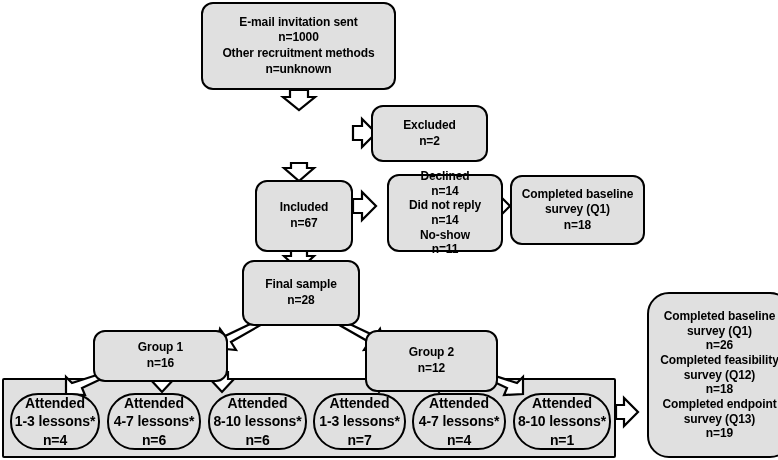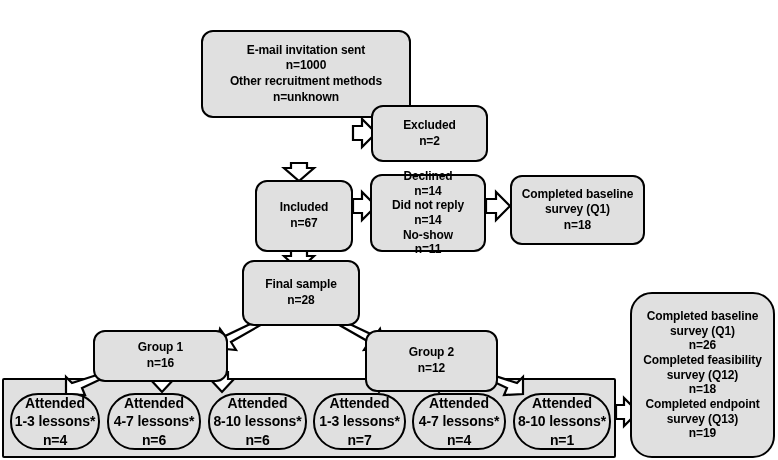--- a/index.html
+++ b/index.html
@@ -23,21 +23,21 @@
     text-align:center;
     color:#000;
     font-size:12px;
     line-height:1.30;
     font-weight:600;
     letter-spacing:-0.1px;
     white-space:pre-line;
     z-index:3;
   }
   .box.small{font-size:14px;border-radius:28px;}
-  .box.tight{line-height:1.22;}
+  .box.tight{line-height:1.22;margin-left:17px;}
   .outer-frame{
     position:absolute;
     box-sizing:border-box;
     background:#e0e0e0;
     border:2.5px solid #000;
     border-radius:2px;
     z-index:1;
   }
   svg.arrows{
     position:absolute;
@@ -81,21 +81,21 @@
 
     <path class="arw" d="M373,372 L373,379 L367,379 L379,392 L391,379 L385,379 L385,372 Z"></path>
 
     <path class="arw" d="M433,372 L433,379 L427,379 L439,392 L451,379 L445,379 L445,372 Z"></path>
 
     <path class="arw" d="M483,372 L473,372 L507,388 L504,395 L523,394 L523,377 L517,383 Z"></path>
 
     <path class="arw" d="M616,405 L624,405 L624,398 L638,412 L624,426 L624,419 L616,419 Z"></path>
   </svg>
 
-  <div class="box" style="left:201px;top:2px;width:210px;height:88px;margin-top:28px;">E-mail invitation sent
+  <div class="box" style="left:201px;top:2px;width:195px;height:88px;">E-mail invitation sent
 n=1000
 Other recruitment methods
 n=unknown</div>
 
 
   <div class="box" style="left:371px;top:105px;width:117px;height:57px;">Excluded
 n=2</div>
 
   <div class="box" style="left:255px;top:180px;width:98px;height:72px;">Included
 n=67</div>

